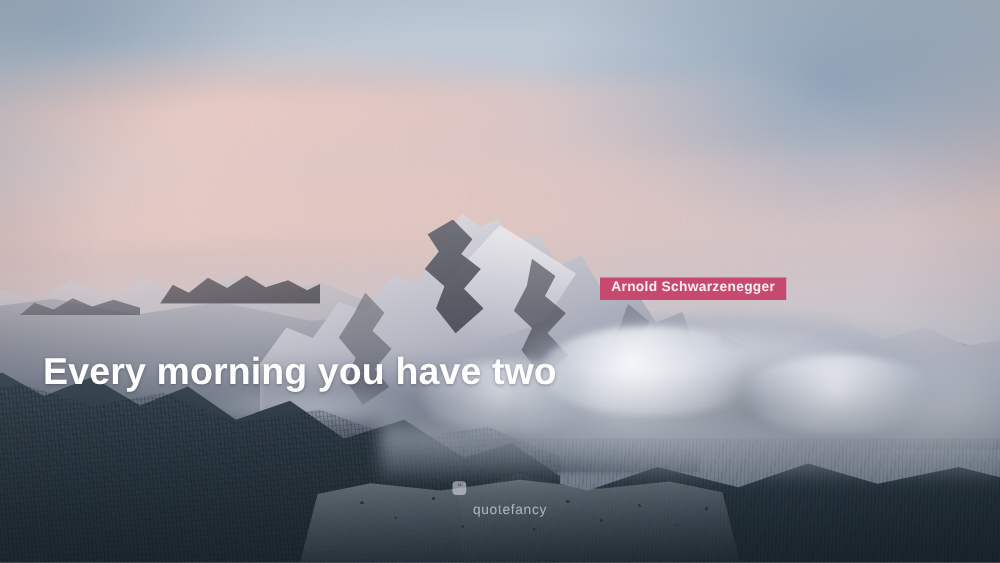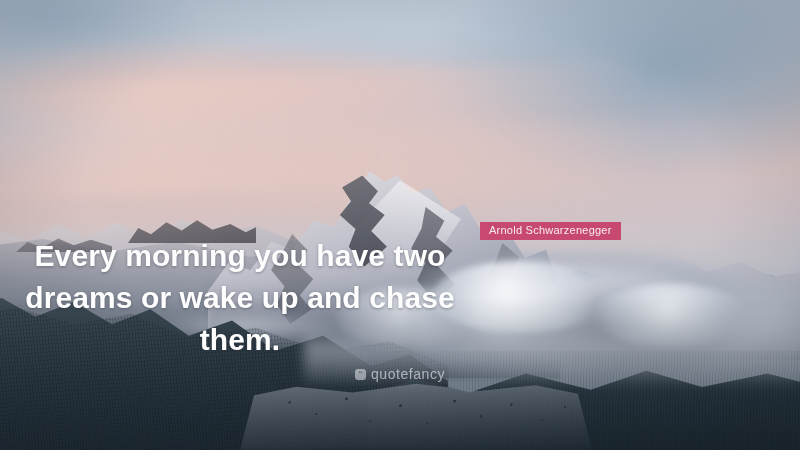--- a/index.html
+++ b/index.html
@@ -356,21 +356,21 @@
   .quote span{display:block;}
 
   .attrib-wrap{
     margin-top:12px;
     display:flex;justify-content:center;
   }
   .attrib{
     background:#c8496f;
     color:#f6eef1;
     font-size:11px;
-    font-weight:normal;
+    font-weight:bold;
     letter-spacing:.25px;
     padding:3px 9px 4px;
     line-height:1.05;
     white-space:nowrap;
   }
 
   .watermark{
     position:absolute;left:0;right:0;top:366px;
     display:flex;align-items:center;justify-content:center;
     gap:5px;
@@ -378,22 +378,23 @@
   }
   .wm-badge{
     width:11px;height:11px;border-radius:3px;
     background:rgba(245,246,250,.80);
     display:flex;align-items:center;justify-content:center;
     font-size:8px;font-weight:bold;color:#6b7480;
     line-height:1;
   }
   .wm-text{
     color:#eef0f4;
-    font-size:14px;
+    font-size:11px;
     letter-spacing:.55px;
+    margin-top:36px;
   }
 </style>
 </head>
 <body>
 
 <div class="card">
 
   <div class="sky"></div>
   <div class="sky-blue-l"></div>
   <div class="sky-blue-r"></div>
@@ -435,21 +436,20 @@
   <div class="valley-spots"></div>
   <div class="mist-band"></div>
 
   <div class="vignette-bottom"></div>
   <div class="vignette-all"></div>
 
   <div class="overlay">
 
     <div class="quote">
       <span>Every morning you have two</span>
-      <span>dreams or wake up and chase them.</span>
     </div>
 
     <div class="attrib-wrap">
       <div class="attrib">Arnold Schwarzenegger</div>
     </div>
 
   </div>
 
   <div class="watermark">
     <div class="wm-badge">“</div>

